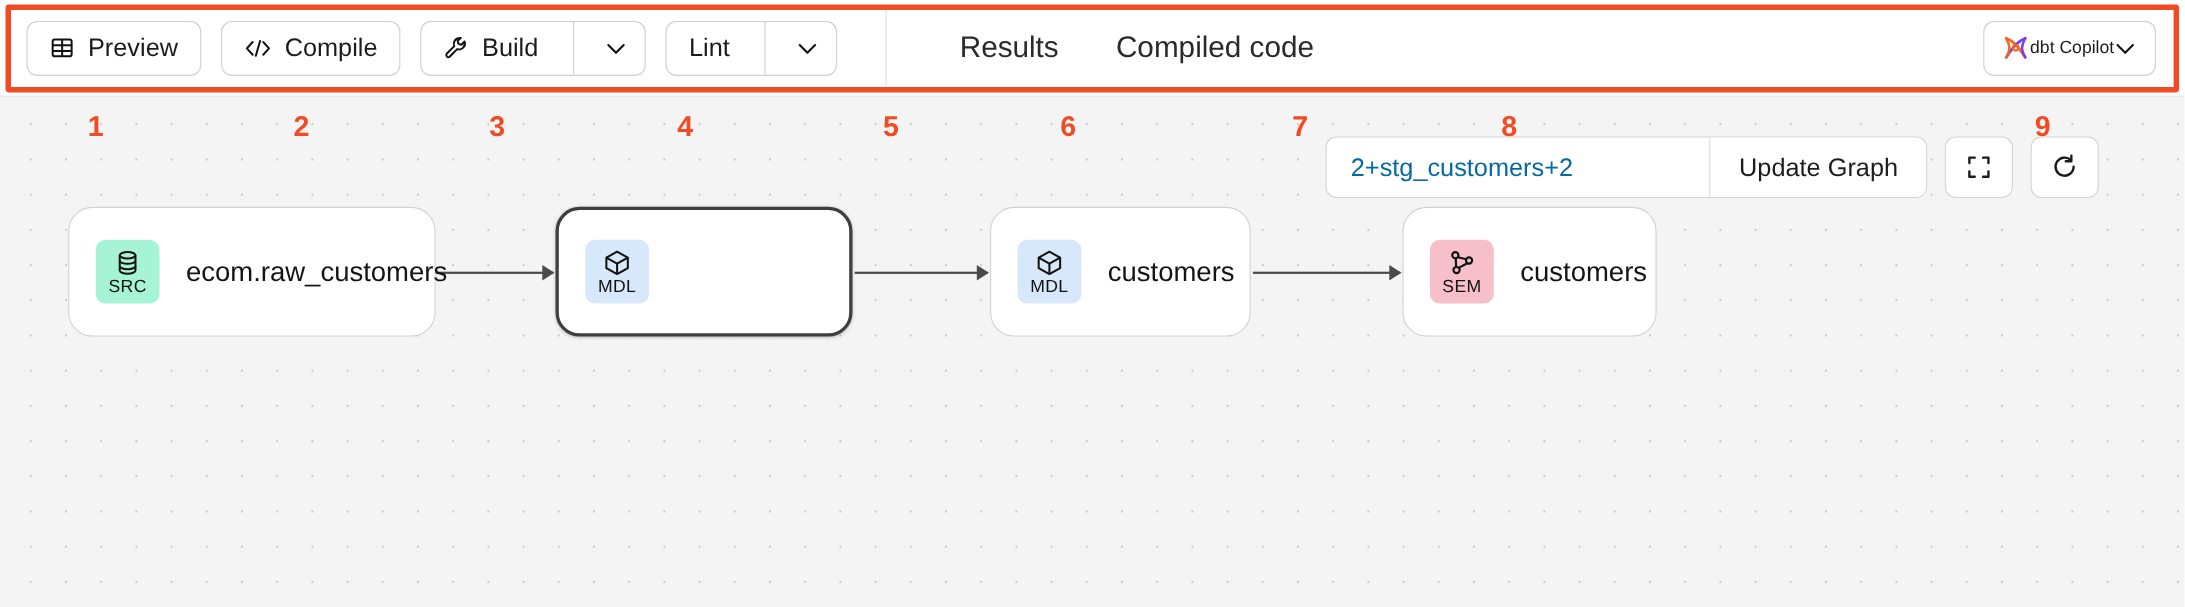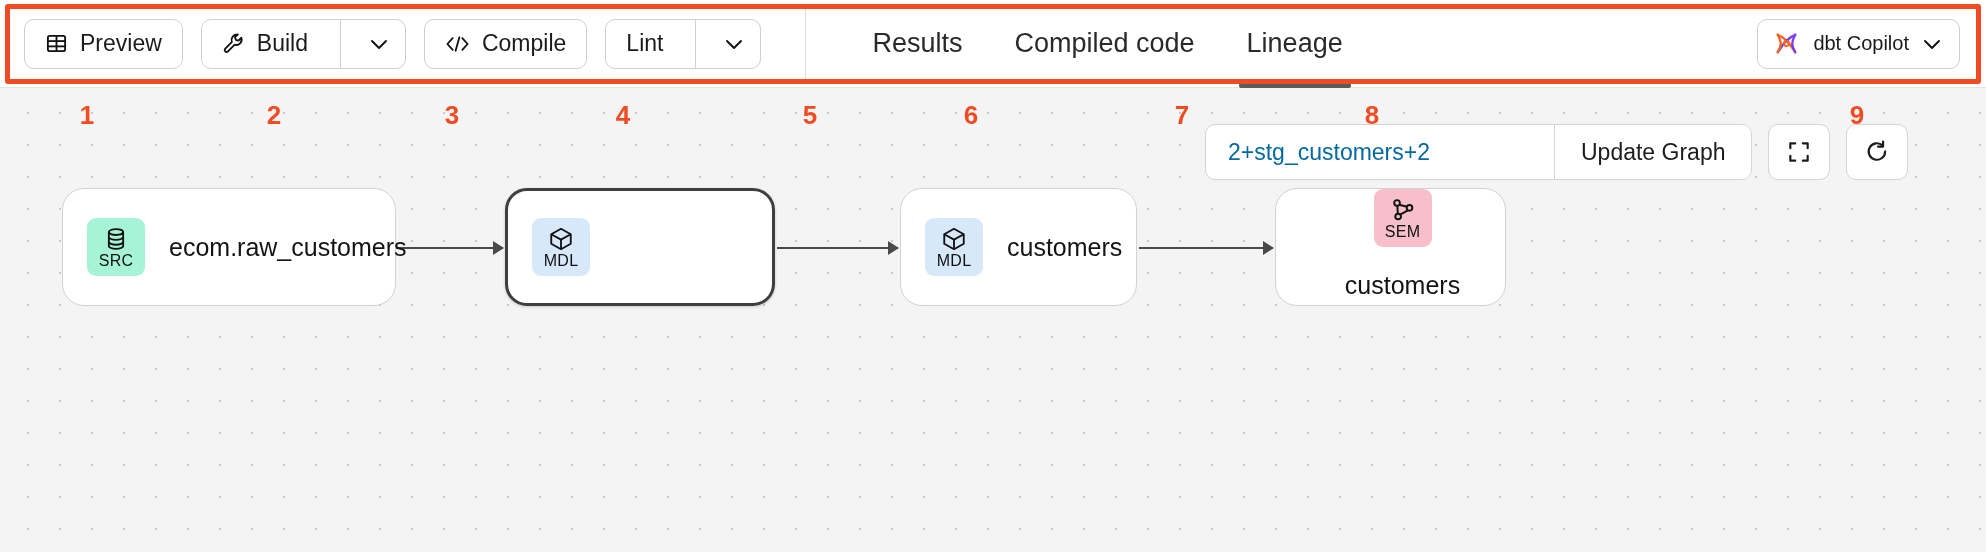--- a/index.html
+++ b/index.html
@@ -80,23 +80,23 @@
     height: 5px; background: #5c5c5c;
     border-radius: 2px;
   }
 
   
   .tb-right { margin-left: auto; padding-right: 26px; display: flex; align-items: center; }
   .copilot {
     height: 50px;
     border: 1px solid #cfcfcf; border-radius: 10px;
     background: #fff;
-    display: flex; align-items: center; gap: 13px;
+    display: flex; align-items: center; 
     padding: 0 17px 0 15px;
-    font-size: 20px; color: #1b1b1b;
+    font-size: 16px; color: #1b1b1b;
     cursor: pointer;
     white-space: nowrap;
   }
 
   
   .canvas {
     position: absolute; left: 0; top: 88px;
     width: 1986px; height: 464px;
     background-color: #f4f4f4;
     background-image: radial-gradient(circle, #c9c9c9 1.2px, rgba(0,0,0,0) 1.3px);
@@ -201,50 +201,50 @@
           <svg width="23" height="23" viewBox="0 0 24 24" fill="none" stroke="#111" stroke-width="1.9">
             <rect x="3" y="4" width="18" height="16" rx="2"></rect>
             <line x1="3" y1="9.5" x2="21" y2="9.5"></line>
             <line x1="3" y1="15" x2="21" y2="15"></line>
             <line x1="12" y1="4" x2="12" y2="20"></line>
           </svg>
         </span>
         <span>Preview</span>
       </div>
 
+      <div class="btn">
+        <span class="ico">
+          <svg width="25" height="22" viewBox="0 0 26 22" fill="none" stroke="#111" stroke-width="1.9" stroke-linecap="round" stroke-linejoin="round">
+            <polyline points="8,5 2.5,11 8,17"></polyline>
+            <polyline points="18,5 23.5,11 18,17"></polyline>
+            <line x1="15" y1="4" x2="11" y2="18"></line>
+          </svg>
+        </span>
+        <span>Compile</span>
+      </div>
+
       <div class="btn btn-split">
         <div class="main">
           <span class="ico">
             <svg width="23" height="23" viewBox="0 0 24 24" fill="none" stroke="#111" stroke-width="1.9" stroke-linecap="round" stroke-linejoin="round">
               <path d="M15.5 2.6a5.6 5.6 0 0 0-5.1 7.8L3.2 17.6a2 2 0 0 0 2.8 2.8l7.2-7.2a5.6 5.6 0 0 0 7-7.2l-3 3-2.8-.8-.8-2.8 3-2.8a5.6 5.6 0 0 0-1.1 0z"></path>
             </svg>
           </span>
           <span>Build</span>
         </div>
         <div class="divider"></div>
         <div class="caret">
           <span class="ico">
             <svg width="20" height="14" viewBox="0 0 20 14" fill="none" stroke="#111" stroke-width="1.9" stroke-linecap="round" stroke-linejoin="round">
               <polyline points="3,4 10,11 17,4"></polyline>
             </svg>
           </span>
         </div>
       </div>
 
-      <div class="btn">
-        <span class="ico">
-          <svg width="25" height="22" viewBox="0 0 26 22" fill="none" stroke="#111" stroke-width="1.9" stroke-linecap="round" stroke-linejoin="round">
-            <polyline points="8,5 2.5,11 8,17"></polyline>
-            <polyline points="18,5 23.5,11 18,17"></polyline>
-            <line x1="15" y1="4" x2="11" y2="18"></line>
-          </svg>
-        </span>
-        <span>Compile</span>
-      </div>
-
       <div class="btn btn-split">
         <div class="main">
           <span>Lint</span>
         </div>
         <div class="divider"></div>
         <div class="caret">
           <span class="ico">
             <svg width="20" height="14" viewBox="0 0 20 14" fill="none" stroke="#111" stroke-width="1.9" stroke-linecap="round" stroke-linejoin="round">
               <polyline points="3,4 10,11 17,4"></polyline>
             </svg>
@@ -254,23 +254,20 @@
 
       <div class="tb-divider"></div>
     </div>
 
     <div class="tabs">
       <div class="tab">
         <span>Results</span>
       </div>
       <div class="tab">
         <span>Compiled code</span>
-      </div>
-      <div class="tab active">
-        <span>Lineage</span>
       </div>
     </div>
 
     <div class="tb-right">
       <div class="copilot">
         <span class="ico">
           <svg width="27" height="27" viewBox="0 0 28 28" fill="none">
             <path d="M5 5 C12 8, 16 12, 23 23" stroke="#f5651e" stroke-width="2.6" stroke-linecap="round"></path>
             <path d="M23 5 C16 8, 12 12, 5 23" stroke="#7b3ff2" stroke-width="2.6" stroke-linecap="round"></path>
             <path d="M5 5 C9 13, 9 16, 5 23" stroke="#f5651e" stroke-width="2.4" stroke-linecap="round"></path>
@@ -364,21 +361,21 @@
               <svg width="26" height="26" viewBox="0 0 24 24" fill="none" stroke="#111" stroke-width="1.7" stroke-linejoin="round">
                 <path d="M12 2.6 21 7.6v8.8L12 21.4 3 16.4V7.6z"></path>
                 <path d="M3 7.6 12 12.6 21 7.6"></path>
                 <path d="M12 12.6v8.8"></path>
               </svg>
             </span>
             <span class="bl">MDL</span>
           </div>
           <span class="node-label">customers</span>
         </div>
-        <div class="node" style="left: 1275px; top: 100px; width: 231px; flex-direction: column;">
+        <div class="node" style="left: 1275px; top: 100px; width: 231px;">
           <div class="badge" style="background:#f6bfca">
             <span class="ico">
               <svg width="26" height="26" viewBox="0 0 24 24" fill="none" stroke="#111" stroke-width="1.8">
                 <circle cx="6.5" cy="5.5" r="2.6"></circle>
                 <circle cx="18" cy="10" r="2.6"></circle>
                 <circle cx="7.5" cy="18" r="2.6"></circle>
                 <line x1="8.5" y1="7.2" x2="15.7" y2="9"></line>
                 <line x1="16.6" y1="12.3" x2="9.3" y2="16.2"></line>
                 <line x1="6.8" y1="8.1" x2="7.2" y2="15.4"></line>
               </svg>

